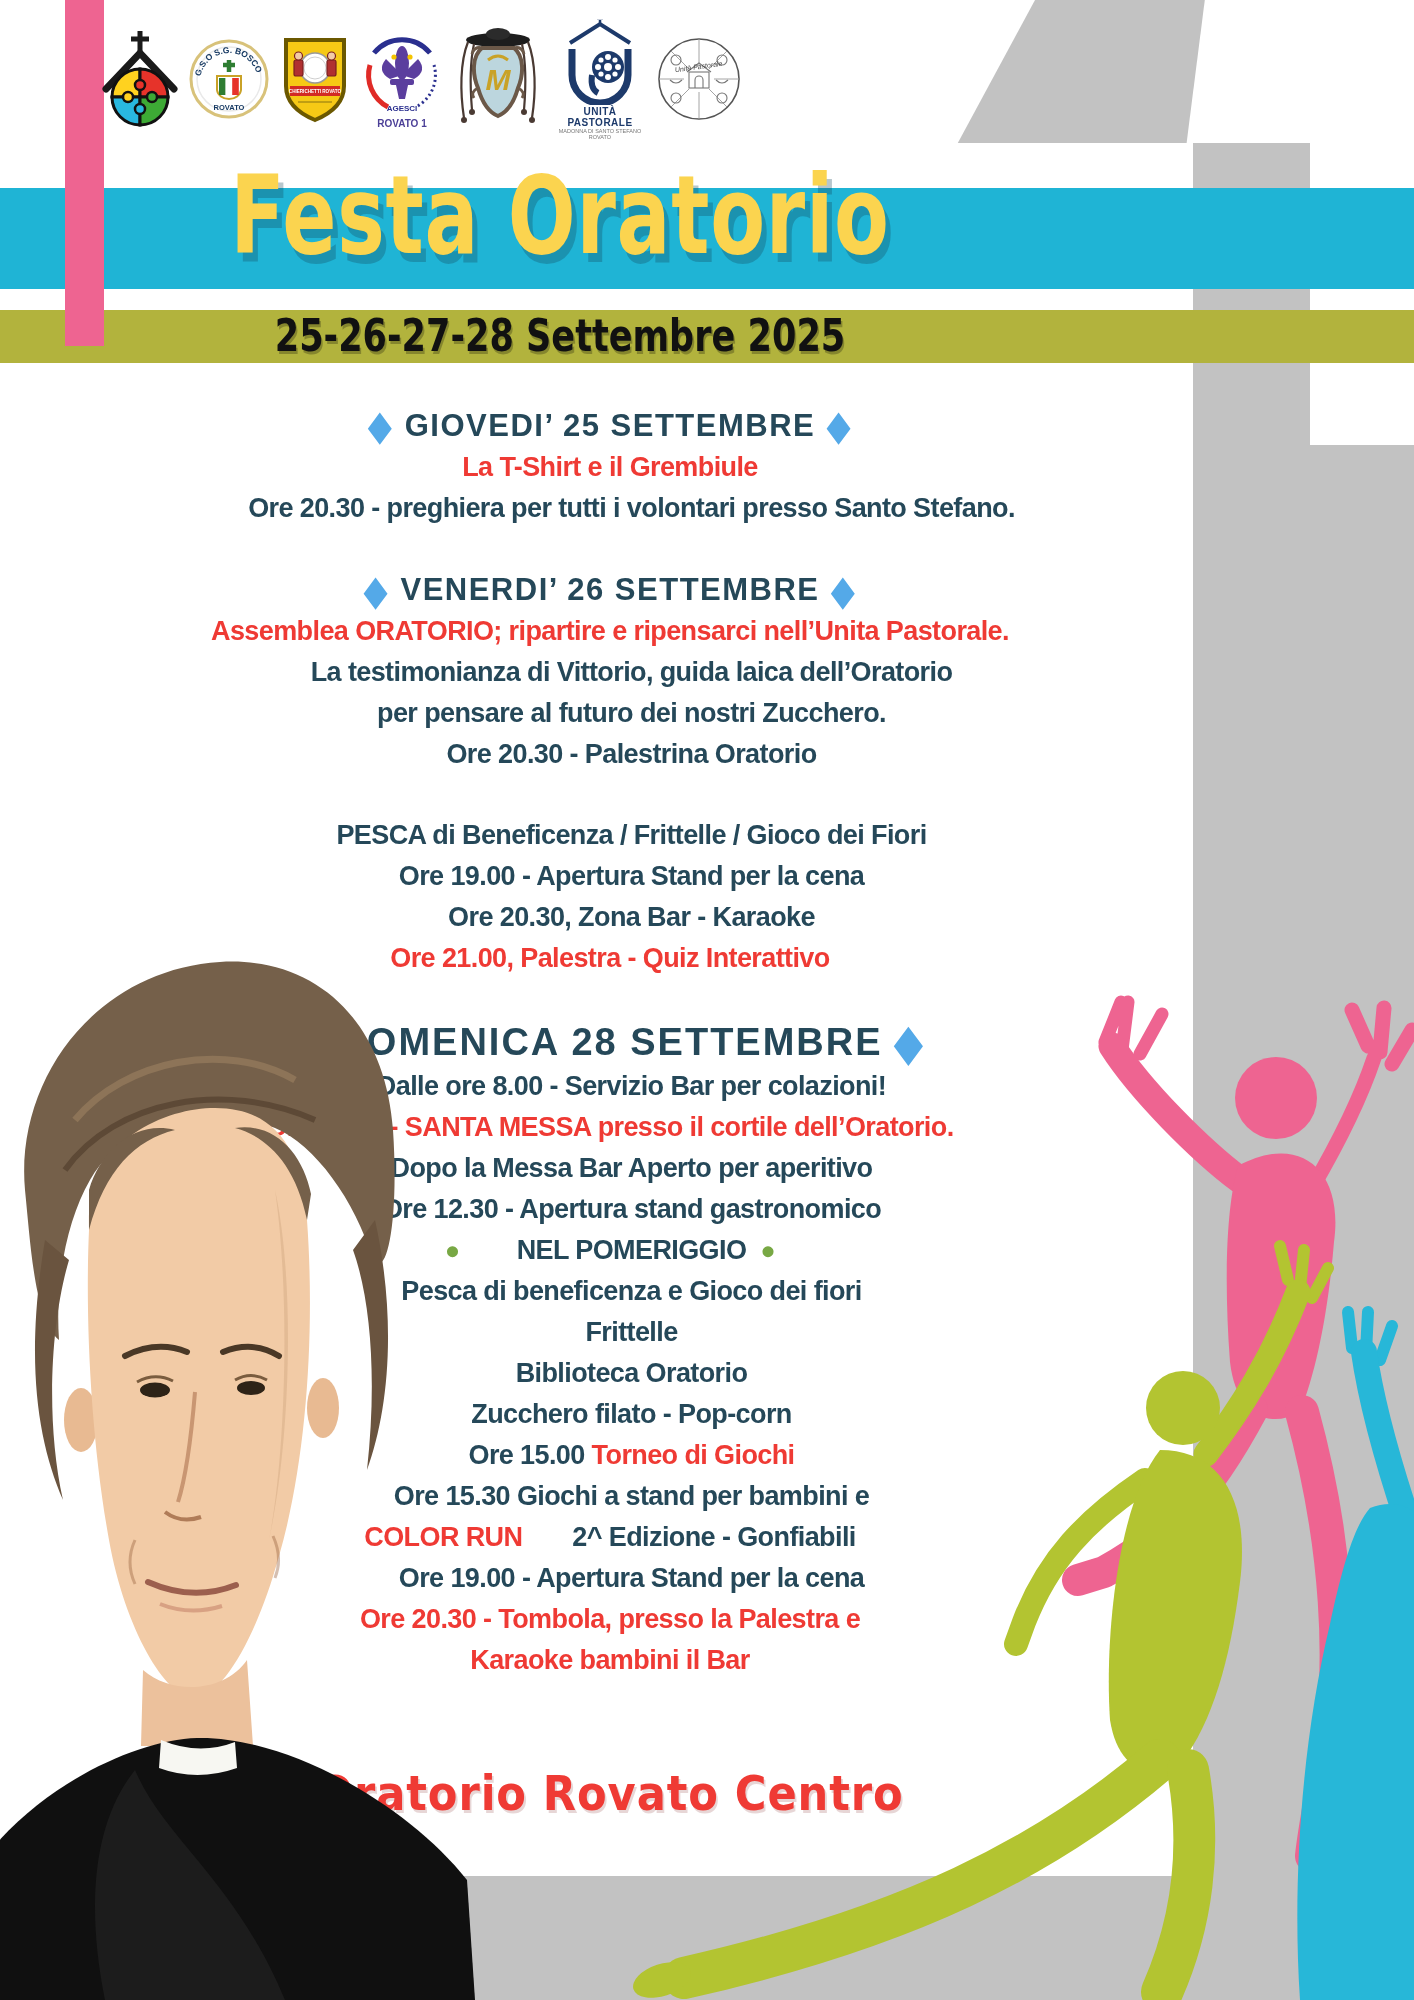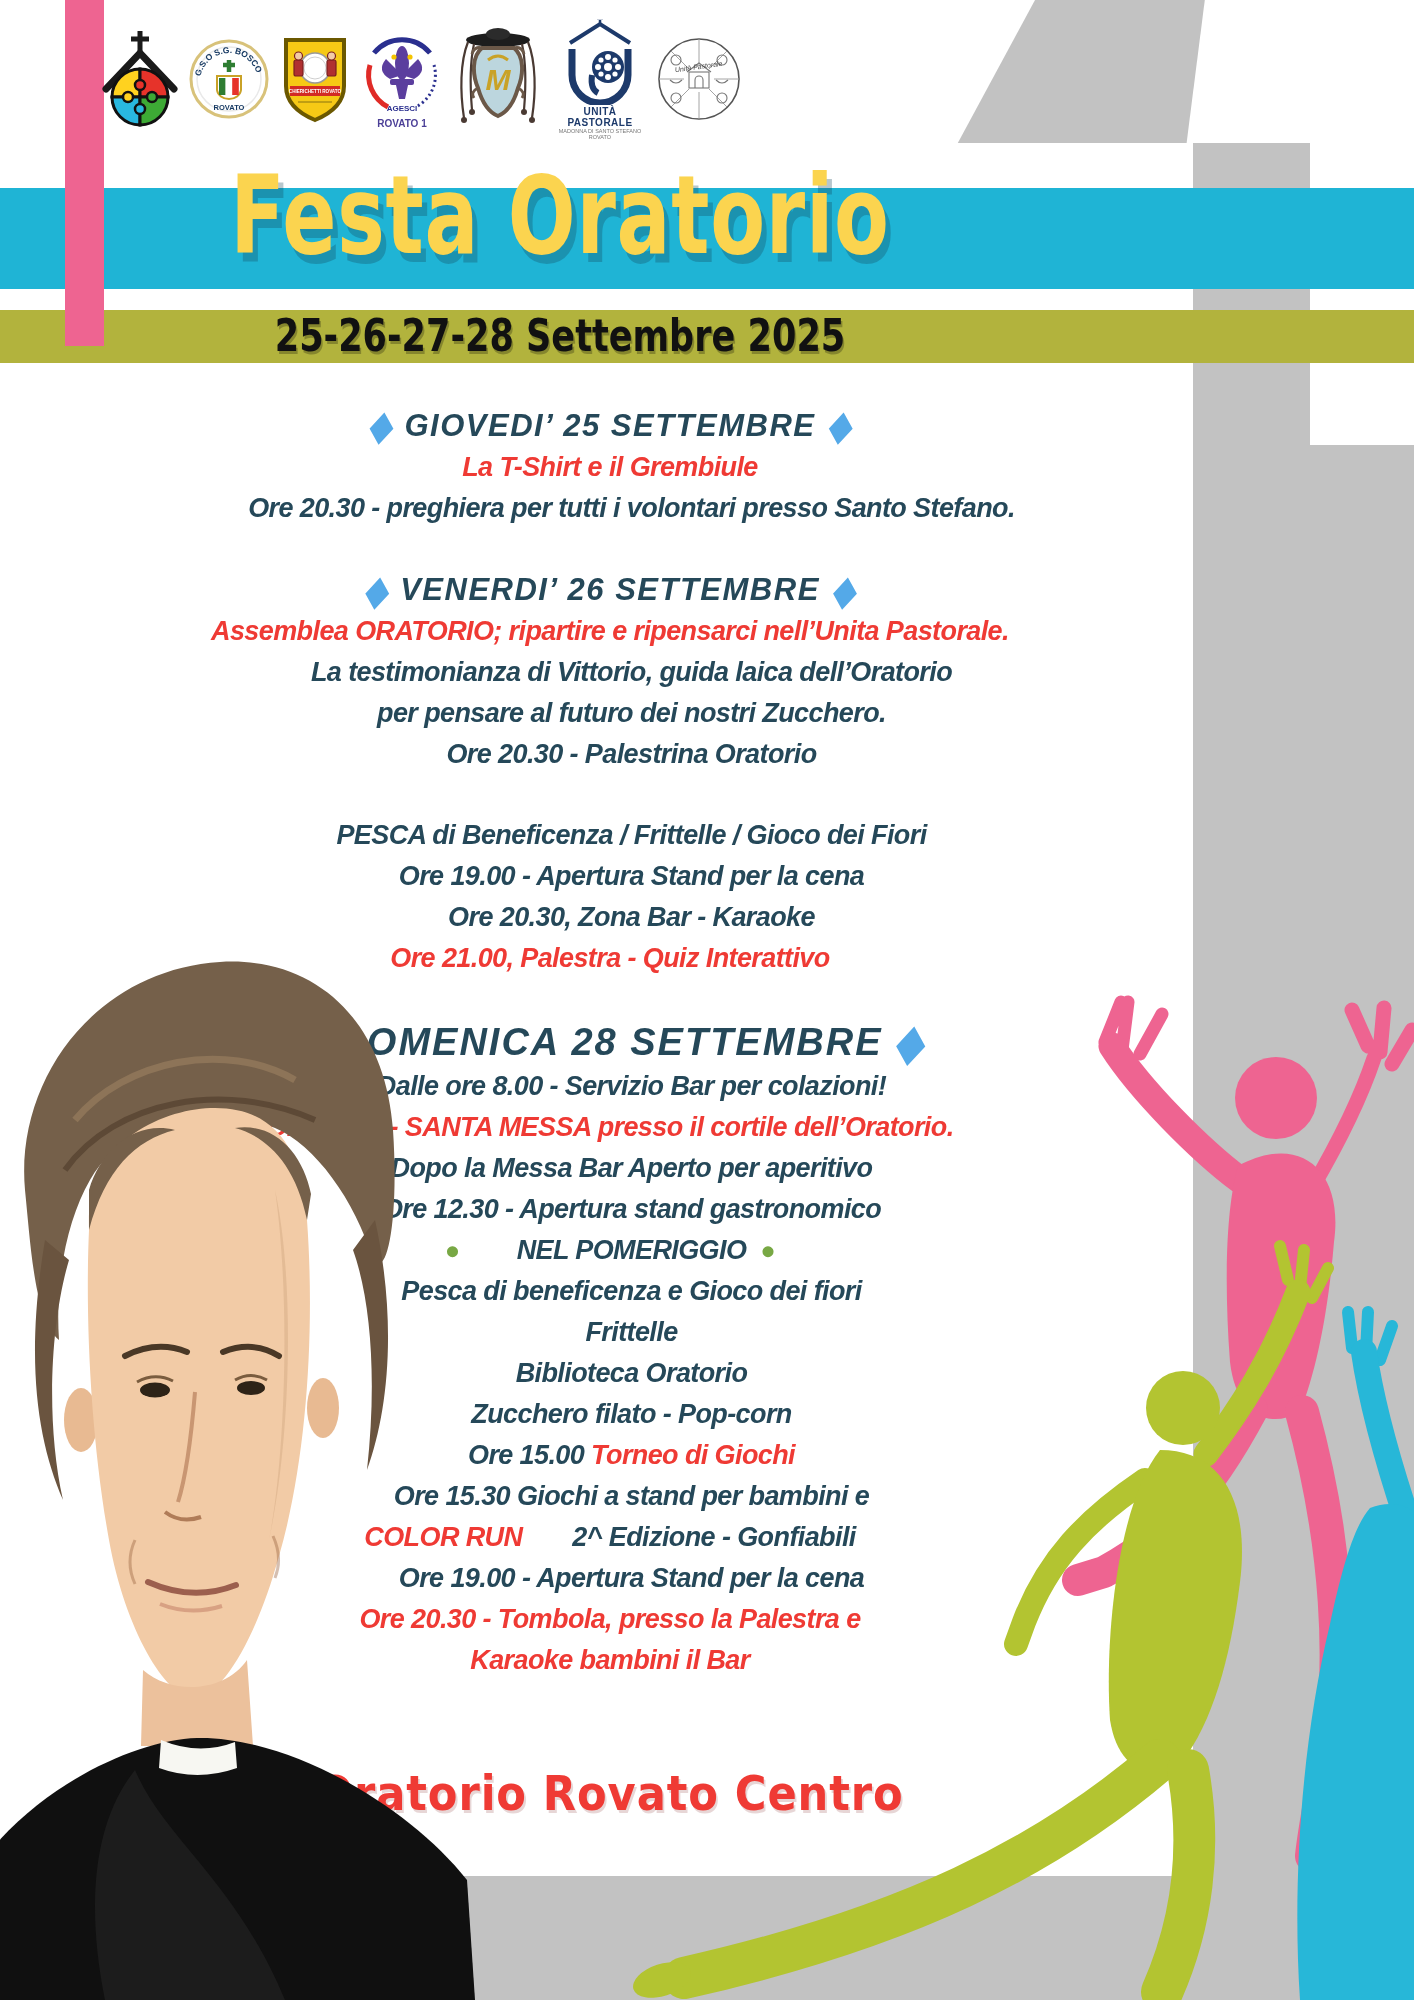--- a/index.html
+++ b/index.html
@@ -31,21 +31,21 @@
     transform:scaleX(.74);transform-origin:560px 50%;
     text-shadow:7px 9px 0 rgba(20,70,90,.30);white-space:nowrap;}
   .date-banner{left:0;top:307px;width:1120px;text-align:center;z-index:2;
     font-family:"DejaVu Sans","Liberation Sans",sans-serif;font-weight:bold;
     font-size:45px;line-height:58px;color:var(--black);letter-spacing:0px;
     transform:scaleX(.78);transform-origin:560px 50%;white-space:nowrap;
     text-shadow:2px 3px 0 rgba(0,0,0,.25);}
 
   
   .content{left:150px;top:405px;width:920px;text-align:center;z-index:2;}
-  .section{margin-bottom:40px;font-style:italic;}
+  .section{margin-bottom:40px;}
   .heading{font-size:31px;line-height:42px;font-weight:bold;color:var(--dark);
     letter-spacing:1.5px;white-space:nowrap;}
   .heading.large{font-size:38px;line-height:47px;letter-spacing:2px;}
   .diamond{color:var(--diamond_blue);display:inline-block;transform:scaleY(1.35);
     margin:0 12px;font-size:.95em;}
   .line{font-size:27px;line-height:41px;font-weight:bold;color:var(--dark);
     letter-spacing:-.6px;white-space:nowrap;}
   .line .red{color:var(--red);}
   .line .dark{color:var(--dark);margin-left:43px;}
   .dot{color:var(--bullet_green);margin:0 14px;font-size:.95em;}

